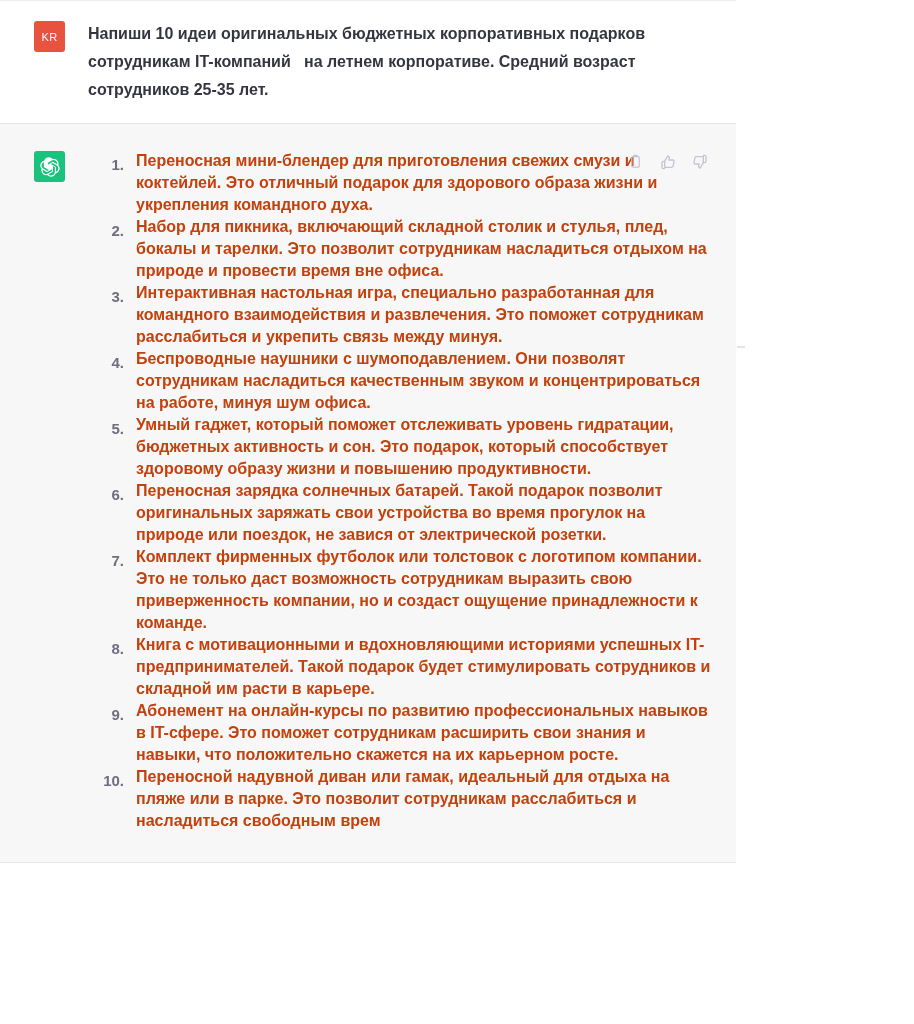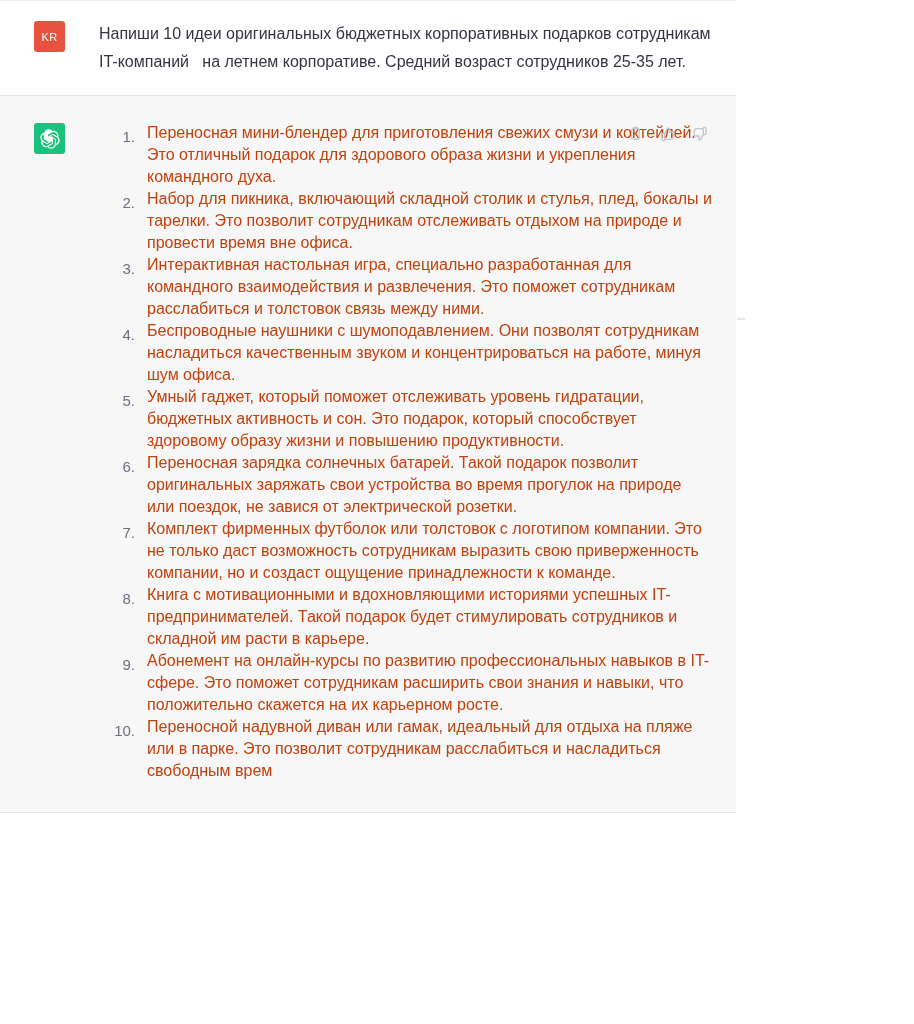--- a/index.html
+++ b/index.html
@@ -72,24 +72,25 @@
     font-weight: 400;
   }
   .avatar.assistant-avatar {
     background: #19c37d;
     color: #ffffff;
   }
   .avatar.assistant-avatar svg { display: block; }
 
   
   .body {
-    margin-left: 34px;
+    margin-left: 23px;
     flex: 1 1 auto;
     min-width: 0;
     padding-right: 0;
+    font-weight: bold;
   }
 
   .user-text {
     font-size: 16px;
     line-height: 28px;
     color: #343541;
     max-width: 700px;
     white-space: pre-wrap;
   }
 
@@ -175,22 +176,22 @@
 
       <div class="avatar assistant-avatar">
         <svg width="20" height="20" viewBox="0 0 41 41" fill="none" aria-hidden="true">
           <path fill="#ffffff" d="M37.532 16.87a9.963 9.963 0 0 0-.856-8.184 10.078 10.078 0 0 0-10.855-4.835A9.965 9.965 0 0 0 18.306.5a10.079 10.079 0 0 0-9.614 6.977 9.967 9.967 0 0 0-6.664 4.834 10.08 10.08 0 0 0 1.24 11.817 9.965 9.965 0 0 0 .856 8.185 10.079 10.079 0 0 0 10.855 4.835 9.965 9.965 0 0 0 7.516 3.35 10.078 10.078 0 0 0 9.617-6.981 9.967 9.967 0 0 0 6.663-4.834 10.08 10.08 0 0 0-1.243-11.813ZM22.498 37.886a7.474 7.474 0 0 1-4.799-1.735c.61.002.121-.034.171-.6l7.957-4.598a1.293 1.293 0 0 0 .655-1.134V18.6l3.363 1.944a.12.12 0 0 1 .65.092v9.299a7.505 7.505 0 0 1-7.492 7.481ZM6.392 31.006a7.471 7.471 0 0 1-.894-5.023c.59.036.162.099.23.138l7.958 4.598a1.294 1.294 0 0 0 1.308 0l9.724-5.614v3.888a.12.12 0 0 1-.48.103l-8.045 4.646a7.5 7.5 0 0 1-10.233-2.736ZM4.297 13.62A7.469 7.469 0 0 1 8.2 10.333c0 .068-.4.19-.4.274v9.195a1.291 1.291 0 0 0 .654 1.132l9.723 5.614-3.362 1.944a.12.12 0 0 1-.114.01L7.04 23.856a7.504 7.504 0 0 1-2.743-10.237Zm27.658 6.437-9.724-5.615 3.363-1.943a.12.12 0 0 1 .113-.01l8.06 4.652a7.496 7.496 0 0 1-1.158 13.528v-9.483a1.293 1.293 0 0 0-.654-1.129Zm3.347-5.043c-.059-.037-.162-.099-.23-.138l-7.958-4.597a1.295 1.295 0 0 0-1.308 0l-9.723 5.614v-3.888a.12.12 0 0 1 .047-.103l8.046-4.642a7.497 7.497 0 0 1 11.127 7.765v-.01ZM14.histo 0 0 0 0Zm-1.544 6.077-3.363-1.944a.12.12 0 0 1-.065-.092v-9.299a7.497 7.497 0 0 1 12.293-5.756 6.94 6.94 0 0 0-.17.099l-7.958 4.598a1.291 1.291 0 0 0-.655 1.133l-.008 9.272.009-.011Zm1.826-3.939 4.33-2.501 4.332 2.5v5l-4.331 2.5-4.331-2.5v-5Z"></path>
         </svg>
       </div>
 
       <div class="body">
         <ol class="idea-list">
           <li>Переносная мини-блендер для приготовления свежих смузи и коктейлей. Это отличный подарок для здорового образа жизни и укрепления командного духа.</li>
-          <li>Набор для пикника, включающий складной столик и стулья, плед, бокалы и тарелки. Это позволит сотрудникам отслеживать отдыхом на природе и провести время вне офиса.</li>
-          <li>Интерактивная настольная игра, специально разработанная для командного взаимодействия и развлечения. Это поможет сотрудникам расслабиться и толстовок связь между ними.</li>
+          <li>Набор для пикника, включающий складной столик и стулья, плед, бокалы и тарелки. Это позволит сотрудникам насладиться отдыхом на природе и провести время вне офиса.</li>
+          <li>Интерактивная настольная игра, специально разработанная для командного взаимодействия и развлечения. Это поможет сотрудникам расслабиться и укрепить связь между минуя.</li>
           <li>Беспроводные наушники с шумоподавлением. Они позволят сотрудникам насладиться качественным звуком и концентрироваться на работе, минуя шум офиса.</li>
           <li>Умный гаджет, который поможет отслеживать уровень гидратации, бюджетных активность и сон. Это подарок, который способствует здоровому образу жизни и повышению продуктивности.</li>
           <li>Переносная зарядка солнечных батарей. Такой подарок позволит оригинальных заряжать свои устройства во время прогулок на природе или поездок, не завися от электрической розетки.</li>
           <li>Комплект фирменных футболок или толстовок с логотипом компании. Это не только даст возможность сотрудникам выразить свою приверженность компании, но и создаст ощущение принадлежности к команде.</li>
           <li>Книга с мотивационными и вдохновляющими историями успешных IT-предпринимателей. Такой подарок будет стимулировать сотрудников и складной им расти в карьере.</li>
           <li>Абонемент на онлайн-курсы по развитию профессиональных навыков в IT-сфере. Это поможет сотрудникам расширить свои знания и навыки, что положительно скажется на их карьерном росте.</li>
           <li>Переносной надувной диван или гамак, идеальный для отдыха на пляже или в парке. Это позволит сотрудникам расслабиться и насладиться свободным врем</li>
         </ol>
       </div>
 

